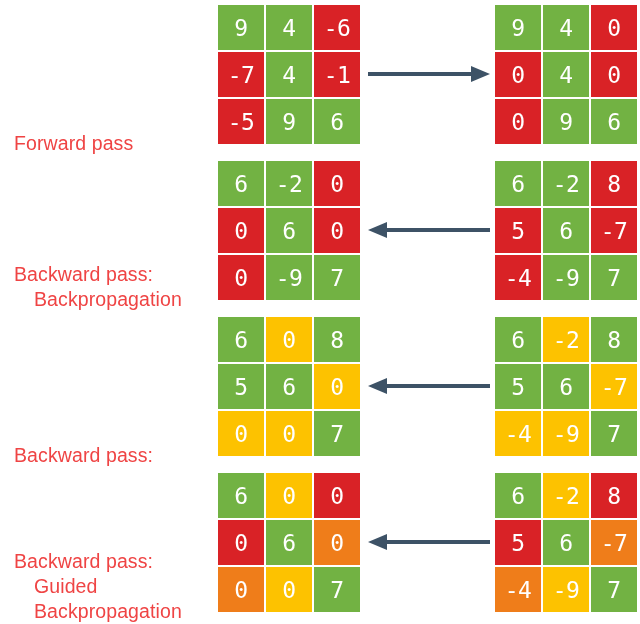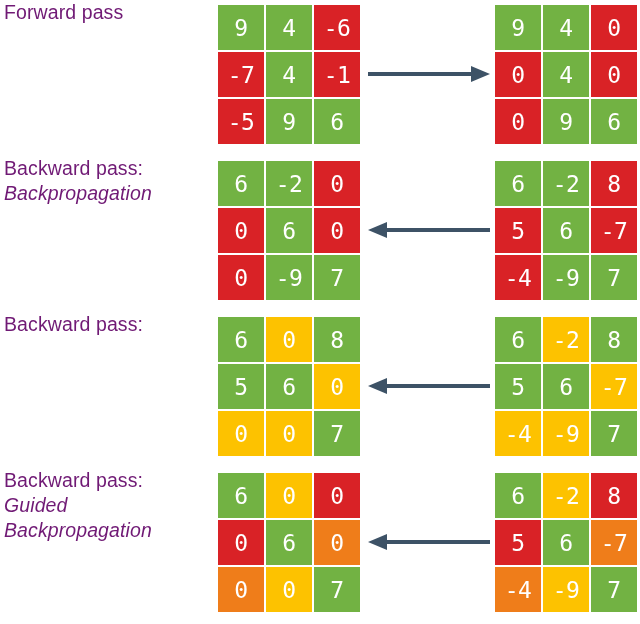--- a/index.html
+++ b/index.html
@@ -22,38 +22,38 @@
     height: 156px;
   }
   .row-0 { top: 0px; }
   .row-1 { top: 156px; }
   .row-2 { top: 312px; }
   .row-3 { top: 468px; }
 
   
   .label {
     position: absolute;
-    left: 4px;
+    left: 14px;
     width: 206px;
     top: 0;
     height: 156px;
     display: flex;
     flex-direction: column;
-    justify-content: flex-start;
+    justify-content: flex-end;
     align-items: flex-start;
-    color: #701a75;
+    color: #ef4444;
   }
   .label-line {
     font-size: 19.5px;
     line-height: 25px;
     white-space: nowrap;
     letter-spacing: 0.1px;
   }
   .label-line.italic {
-    font-style: italic;
+    margin-left: 20px;
   }
 
   
   .grid {
     position: absolute;
     top: 5px;
     display: grid;
     grid-template-columns: repeat(3, 46px);
     grid-template-rows: repeat(3, 45px);
     gap: 2px;

